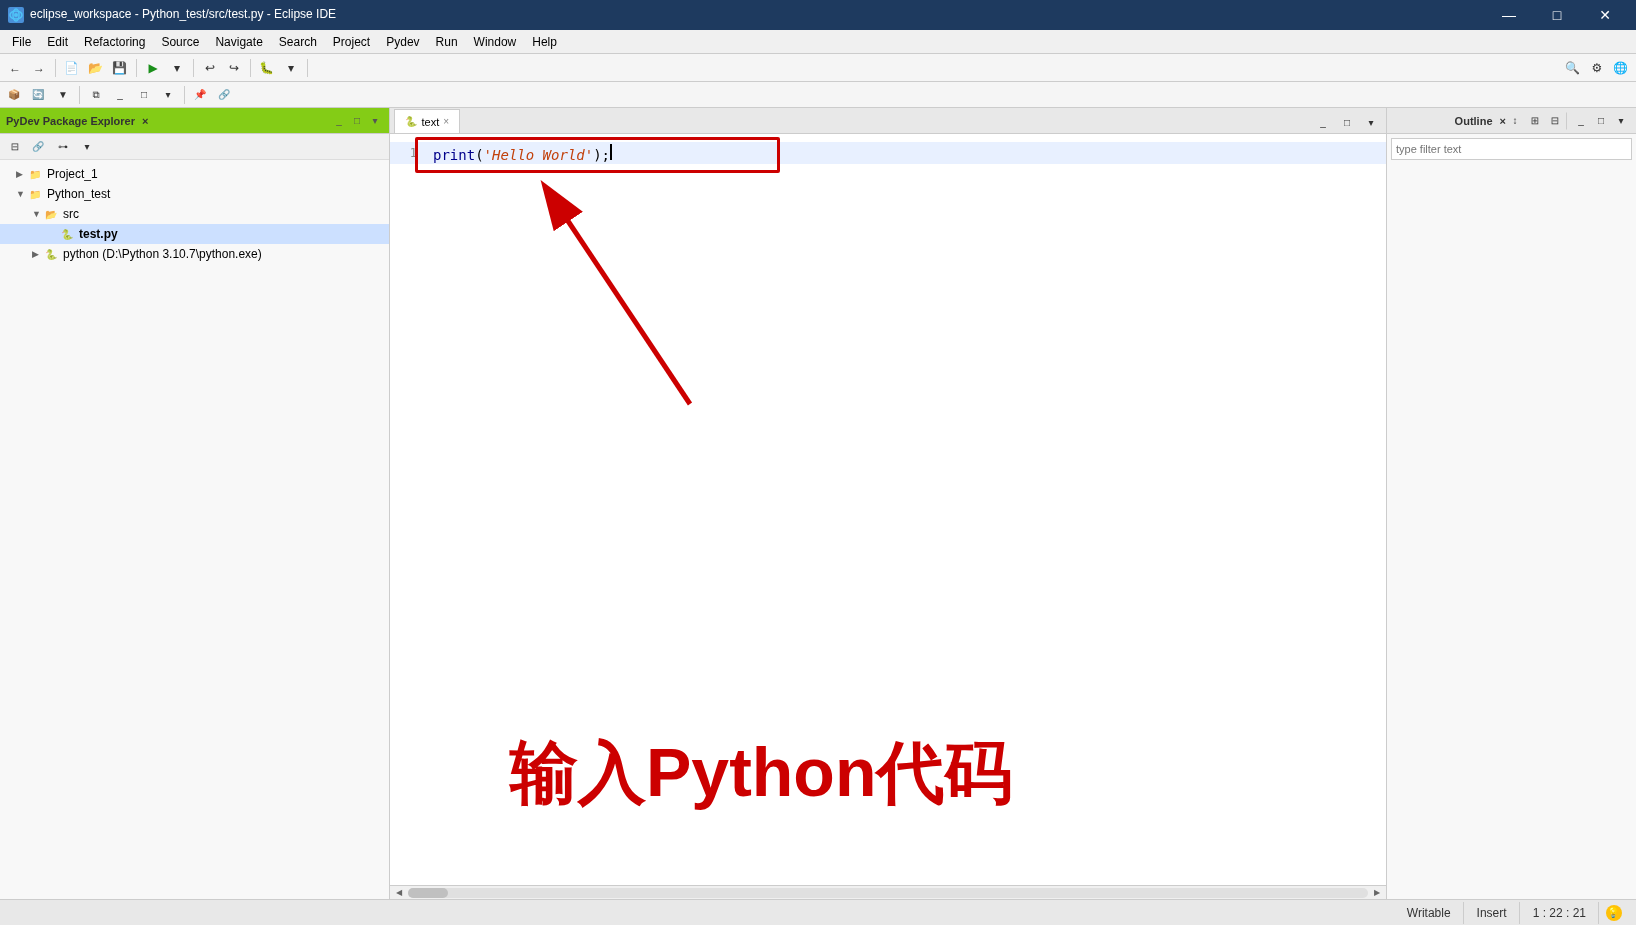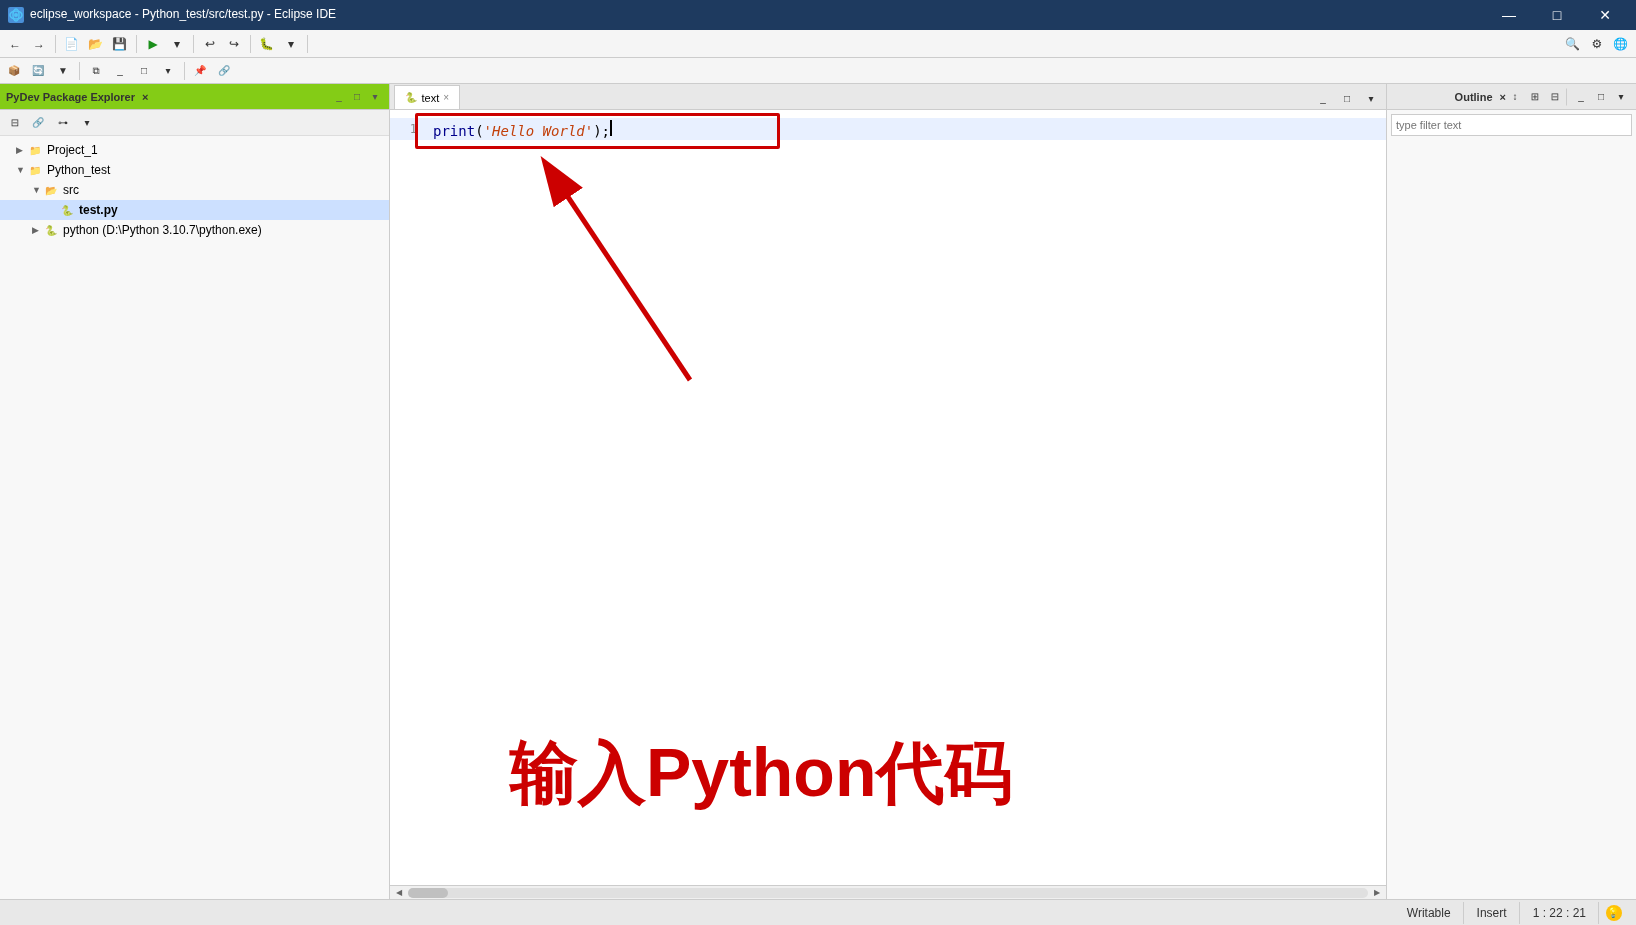--- a/index.html
+++ b/index.html
@@ -450,20 +450,33 @@
   </div>
   <div id="title-bar-controls">
     <div class="title-btn">—</div>
     <div class="title-btn">□</div>
     <div class="title-btn close">✕</div>
   </div>
 </div>
 
 <div id="eclipse-window">
 
+  <div id="menu-bar">
+    <span class="menu-item">File</span>
+    <span class="menu-item">Edit</span>
+    <span class="menu-item">Refactoring</span>
+    <span class="menu-item">Source</span>
+    <span class="menu-item">Navigate</span>
+    <span class="menu-item">Search</span>
+    <span class="menu-item">Project</span>
+    <span class="menu-item">Pydev</span>
+    <span class="menu-item">Run</span>
+    <span class="menu-item">Window</span>
+    <span class="menu-item">Help</span>
+  </div>
 
   <div id="toolbar">
     <div class="toolbar-btn">←</div>
     <div class="toolbar-btn">→</div>
     <div class="toolbar-separator"></div>
     <div class="toolbar-btn">📄</div>
     <div class="toolbar-btn">📂</div>
     <div class="toolbar-btn">💾</div>
     <div class="toolbar-separator"></div>
     <div class="toolbar-btn" style="color:#1a8f1a;">▶</div>

